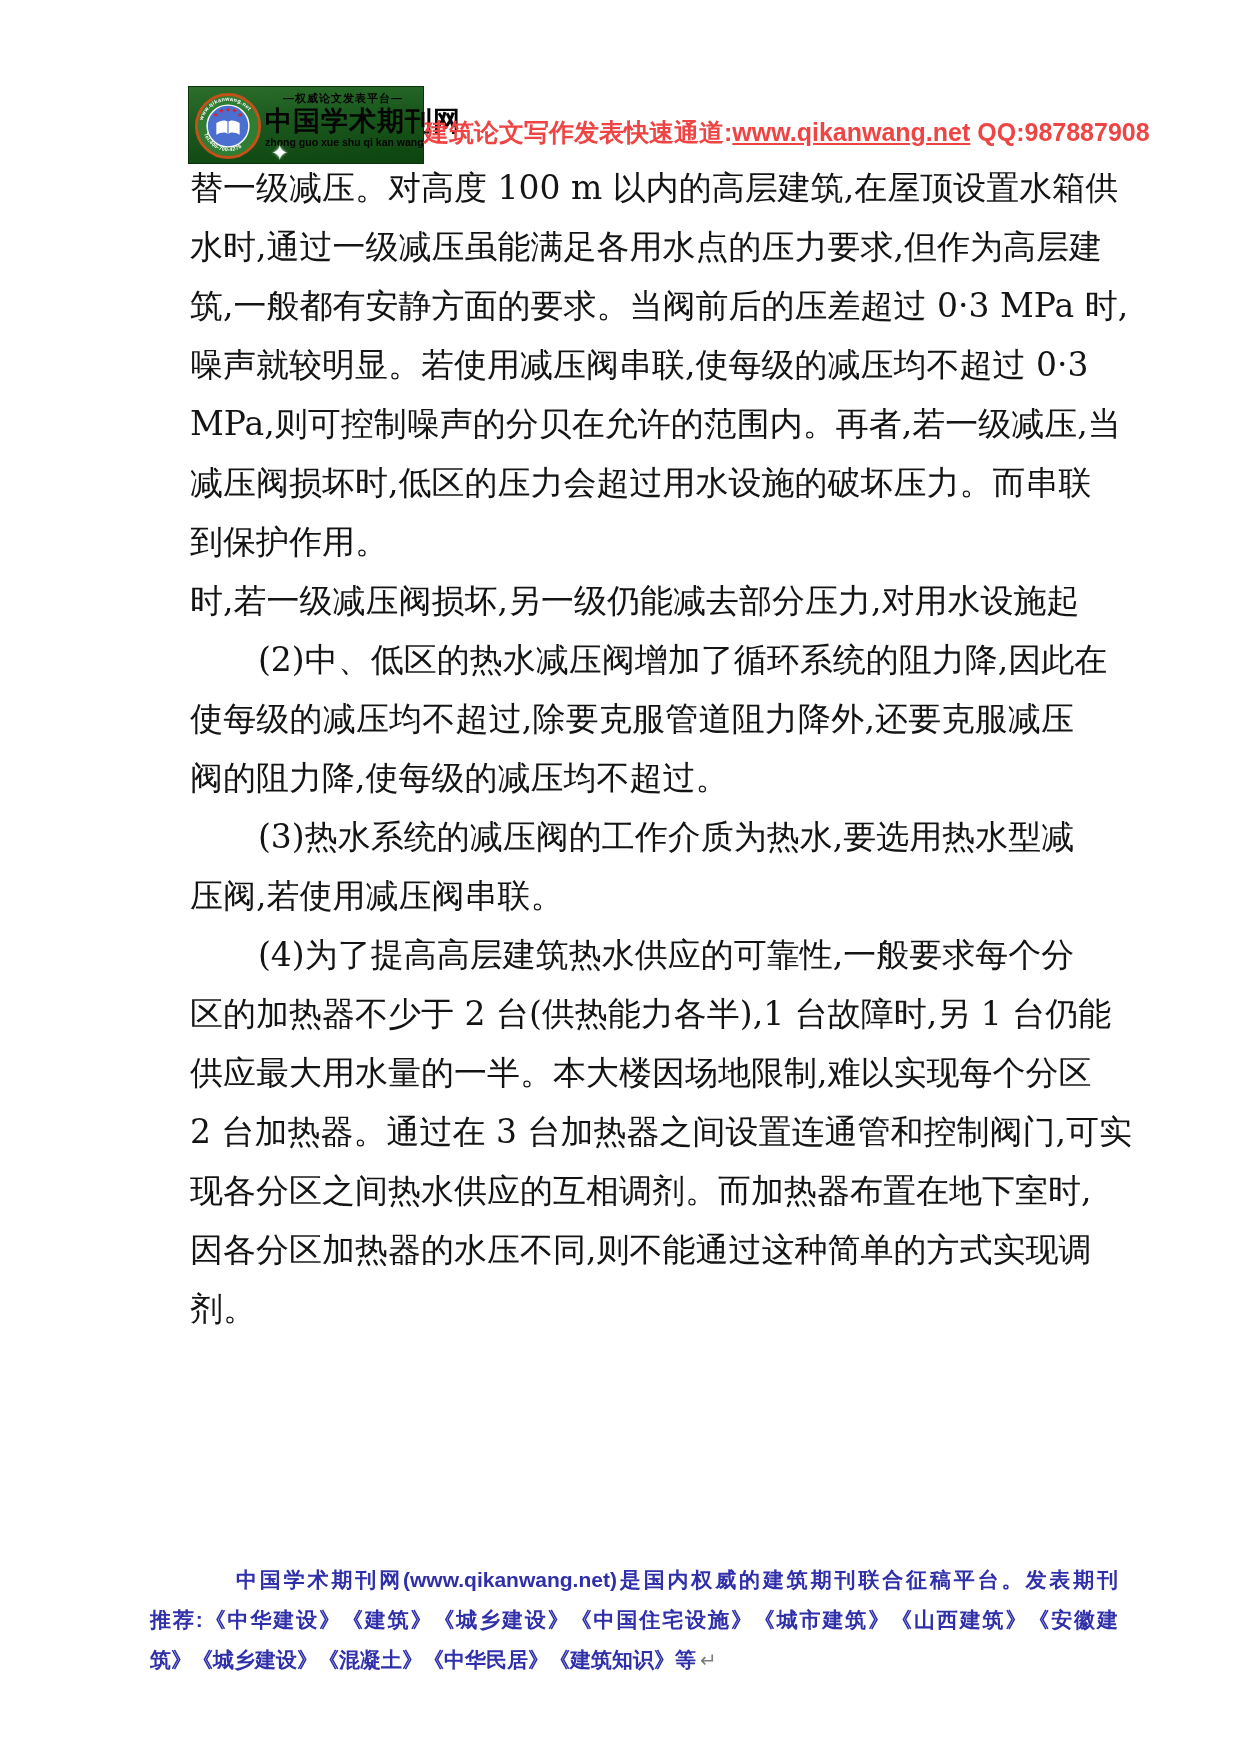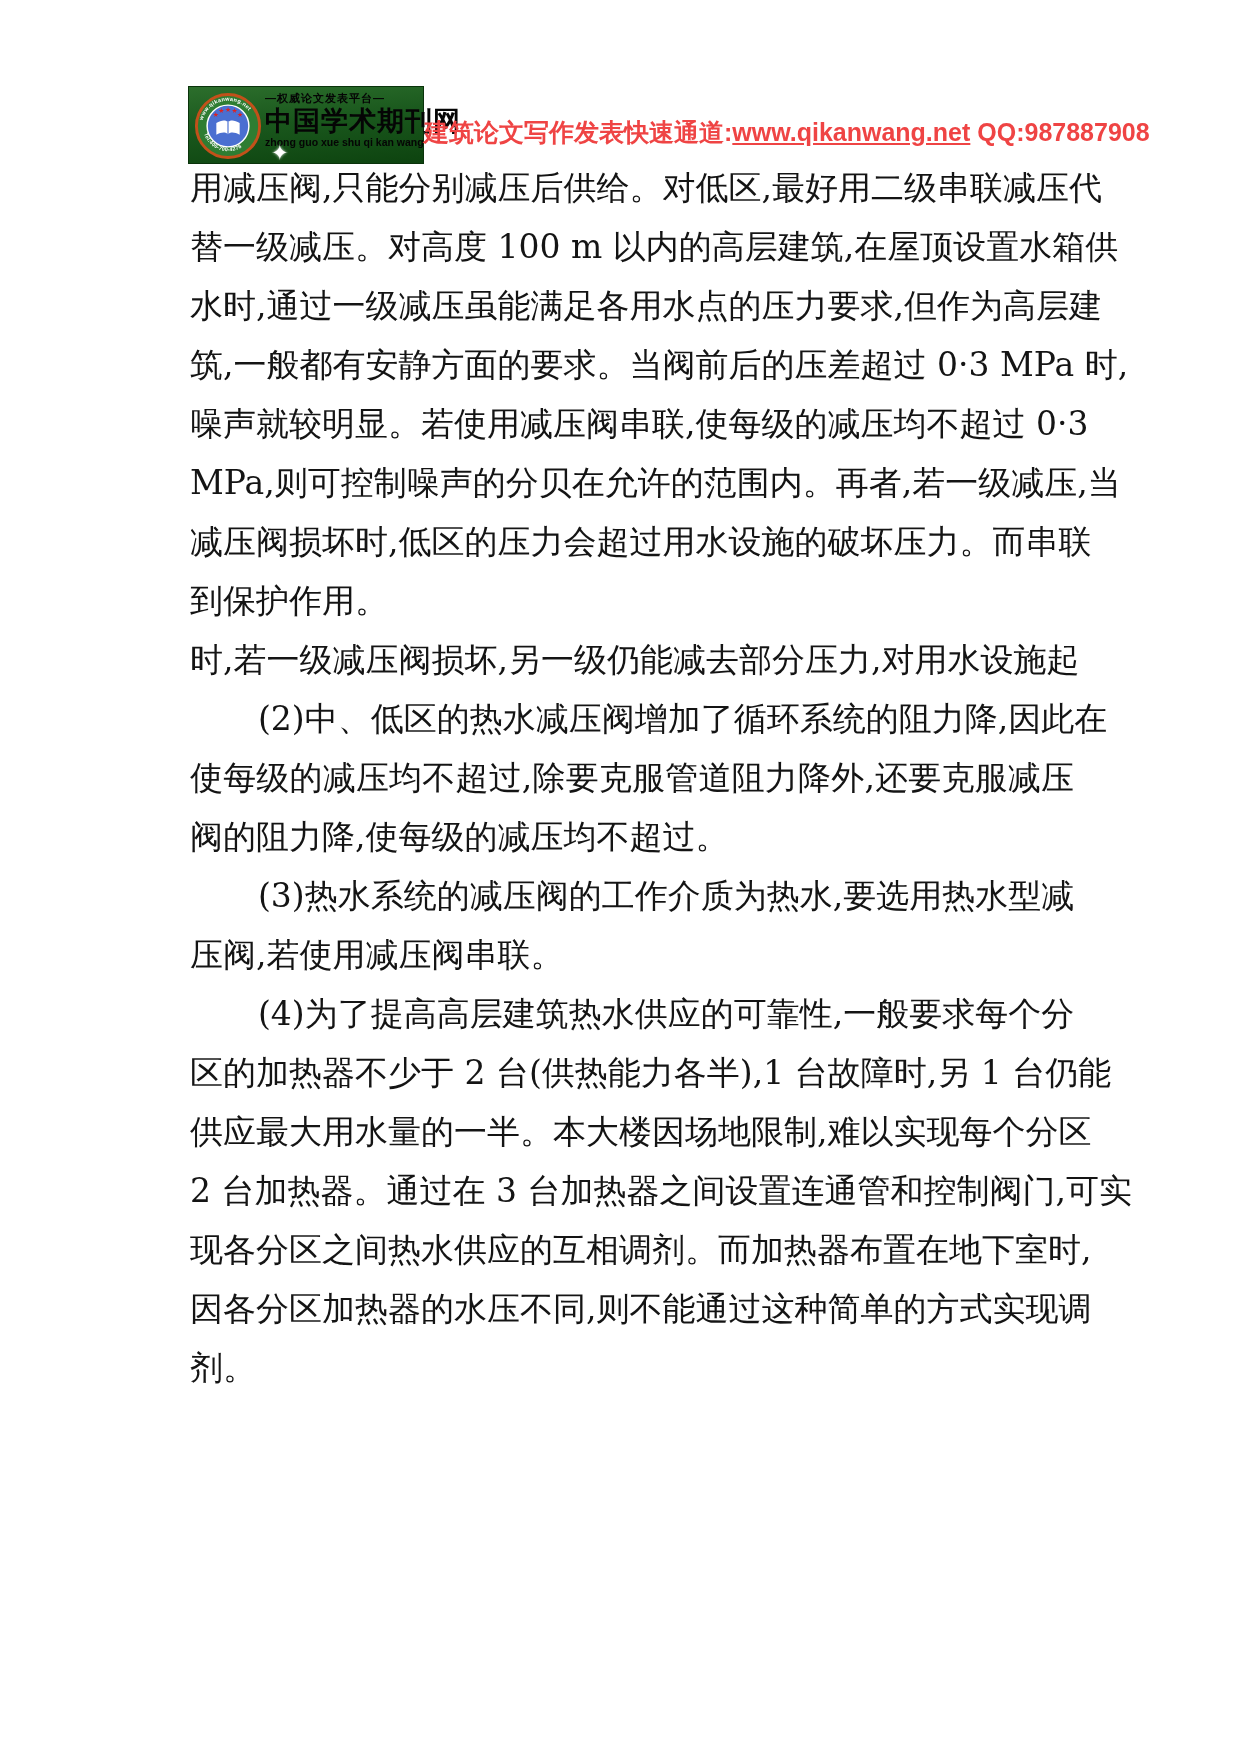--- a/index.html
+++ b/index.html
@@ -4,21 +4,21 @@
 <style>
   html,body{margin:0;padding:0;background:#ffffff;}
   .page{position:relative;width:1241px;height:1754px;background:#ffffff;overflow:hidden;
         font-family:"DejaVu Serif","Liberation Serif",serif;}
 
   
   .logo{position:absolute;left:188px;top:86px;width:236px;height:78px;
         background:linear-gradient(175deg,#2c6e2c 0%,#1a581d 45%,#0d430f 100%);
         border:1px solid #0a330b;box-sizing:border-box;}
   .seal{position:absolute;left:5px;top:5px;width:68px;height:68px;}
-  .logo-text{position:absolute;left:76px;top:4px;width:156px;text-align:left;color:#050505;
+  .logo-text{position:absolute;left:76px;top:4px;width:156px;text-align:center;color:#050505;
              font-family:"Liberation Sans","DejaVu Sans",sans-serif;}
   .logo-banner{font-size:11px;font-weight:bold;letter-spacing:1px;white-space:nowrap;}
   .logo-site{font-size:27px;font-weight:bold;letter-spacing:1px;line-height:30px;white-space:nowrap;}
   .logo-pinyin{font-size:10.5px;font-weight:bold;white-space:nowrap;}
   .sparkle{position:absolute;left:82px;top:56px;color:#ffffff;font-size:21px;line-height:21px;
            text-shadow:0 0 3px #ffffff;}
   .tagline{position:absolute;left:424px;top:116px;white-space:nowrap;
            font-family:"Liberation Sans","DejaVu Sans",sans-serif;
            font-size:25px;font-weight:bold;color:#ef4444;}
   .tagline .tl-link{text-decoration:underline;cursor:pointer;}
@@ -77,21 +77,20 @@
       <div class="logo-pinyin">zhong guo xue shu qi kan wang</div>
     </div>
     <span class="sparkle">✦</span>
   </div>
 
   <div class="tagline">
     <span>建筑论文写作发表快速通道:</span><span class="tl-link">www.qikanwang.net</span><span> QQ:987887908</span>
   </div>
 
   <main class="body-text" id="body-text">
-      <div class="line">用减压阀,只能分别减压后供给。对低区,最好用二级串联减压代</div>
       <div class="line">替一级减压。对高度 100 m 以内的高层建筑,在屋顶设置水箱供</div>
       <div class="line">水时,通过一级减压虽能满足各用水点的压力要求,但作为高层建</div>
       <div class="line">筑,一般都有安静方面的要求。当阀前后的压差超过 0·3 MPa 时,</div>
       <div class="line">噪声就较明显。若使用减压阀串联,使每级的减压均不超过 0·3</div>
       <div class="line">MPa,则可控制噪声的分贝在允许的范围内。再者,若一级减压,当</div>
       <div class="line">减压阀损坏时,低区的压力会超过用水设施的破坏压力。而串联</div>
       <div class="line last">到保护作用。</div>
       <div class="line">时,若一级减压阀损坏,另一级仍能减去部分压力,对用水设施起</div>
       <div class="line indent">(2)中、低区的热水减压阀增加了循环系统的阻力降,因此在</div>
       <div class="line">使每级的减压均不超过,除要克服管道阻力降外,还要克服减压</div>
@@ -100,14 +99,19 @@
       <div class="line last">压阀,若使用减压阀串联。</div>
       <div class="line indent">(4)为了提高高层建筑热水供应的可靠性,一般要求每个分</div>
       <div class="line">区的加热器不少于 2 台(供热能力各半),1 台故障时,另 1 台仍能</div>
       <div class="line">供应最大用水量的一半。本大楼因场地限制,难以实现每个分区</div>
       <div class="line">2 台加热器。通过在 3 台加热器之间设置连通管和控制阀门,可实</div>
       <div class="line">现各分区之间热水供应的互相调剂。而加热器布置在地下室时,</div>
       <div class="line">因各分区加热器的水压不同,则不能通过这种简单的方式实现调</div>
       <div class="line last">剂。</div>
     </main>
 
+  <footer class="footer-text" id="footer-text">
+      <div class="fline findent">中国学术期刊网(www.qikanwang.net)是国内权威的建筑期刊联合征稿平台。发表期刊</div>
+      <div class="fline">推荐:《中华建设》《建筑》《城乡建设》《中国住宅设施》《城市建筑》《山西建筑》《安徽建</div>
+      <div class="fline flast">筑》《城乡建设》《混凝土》《中华民居》《建筑知识》等<span class="return-mark">↵</span></div>
+    </footer>
 
 </div>
 
 </body></html>

